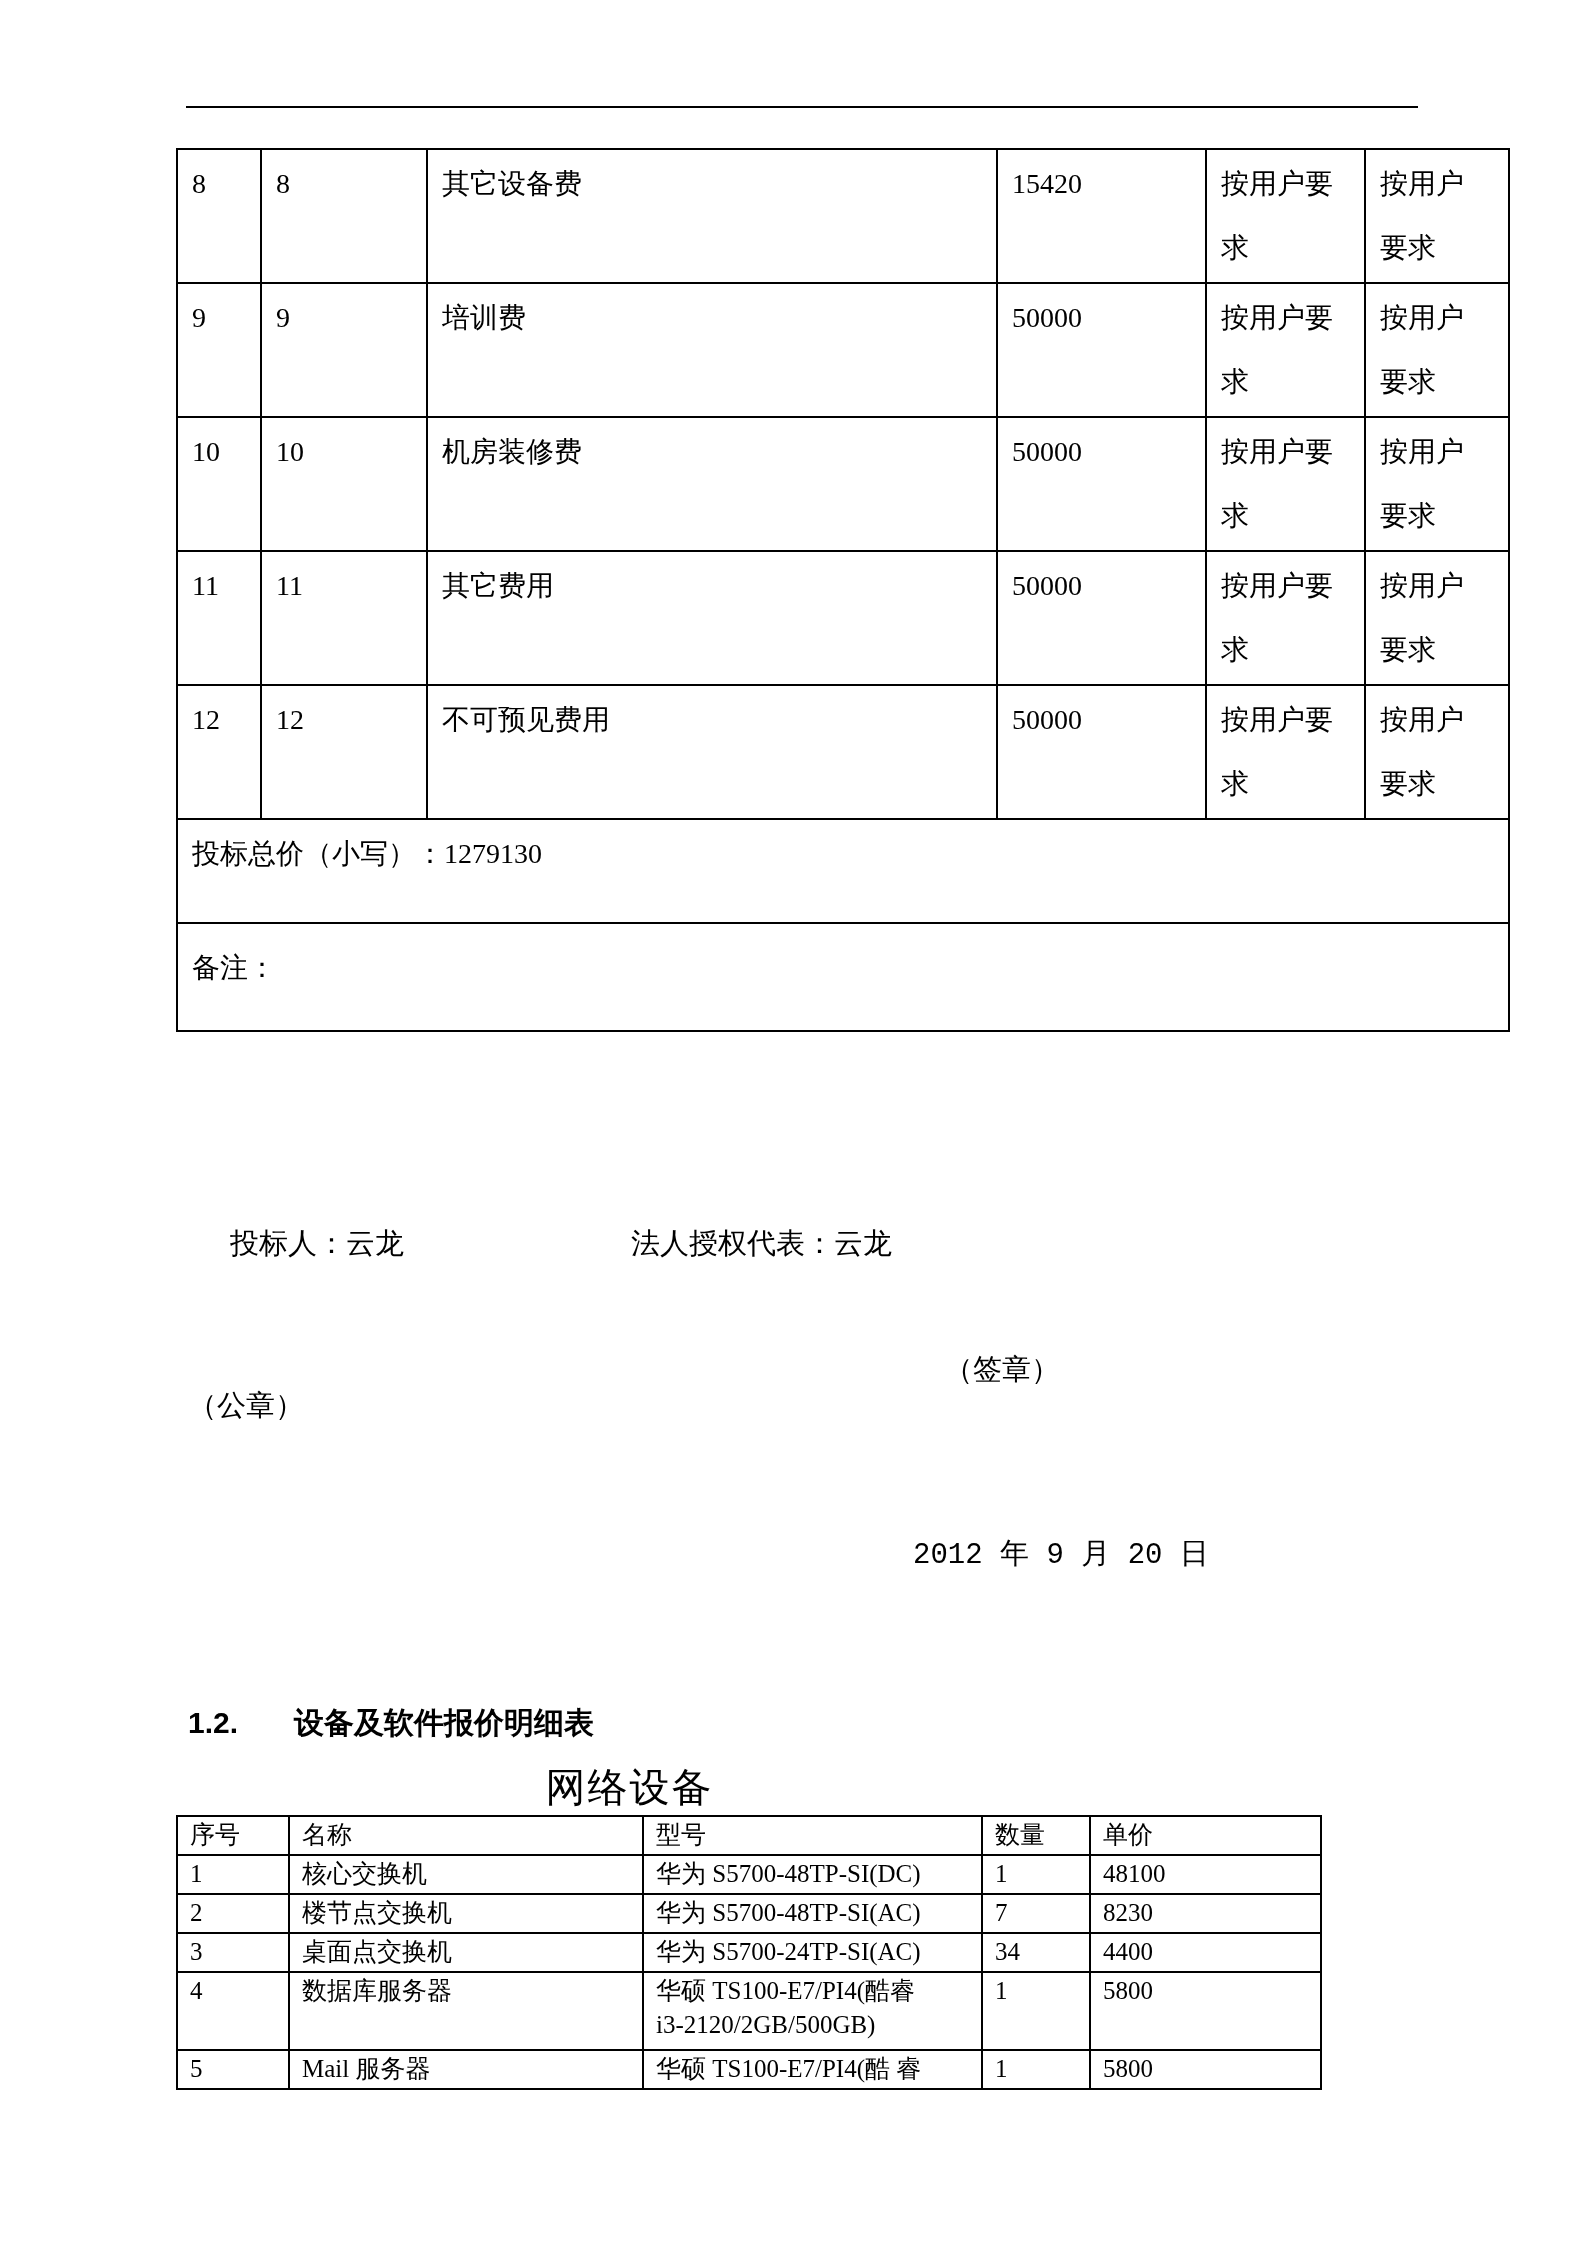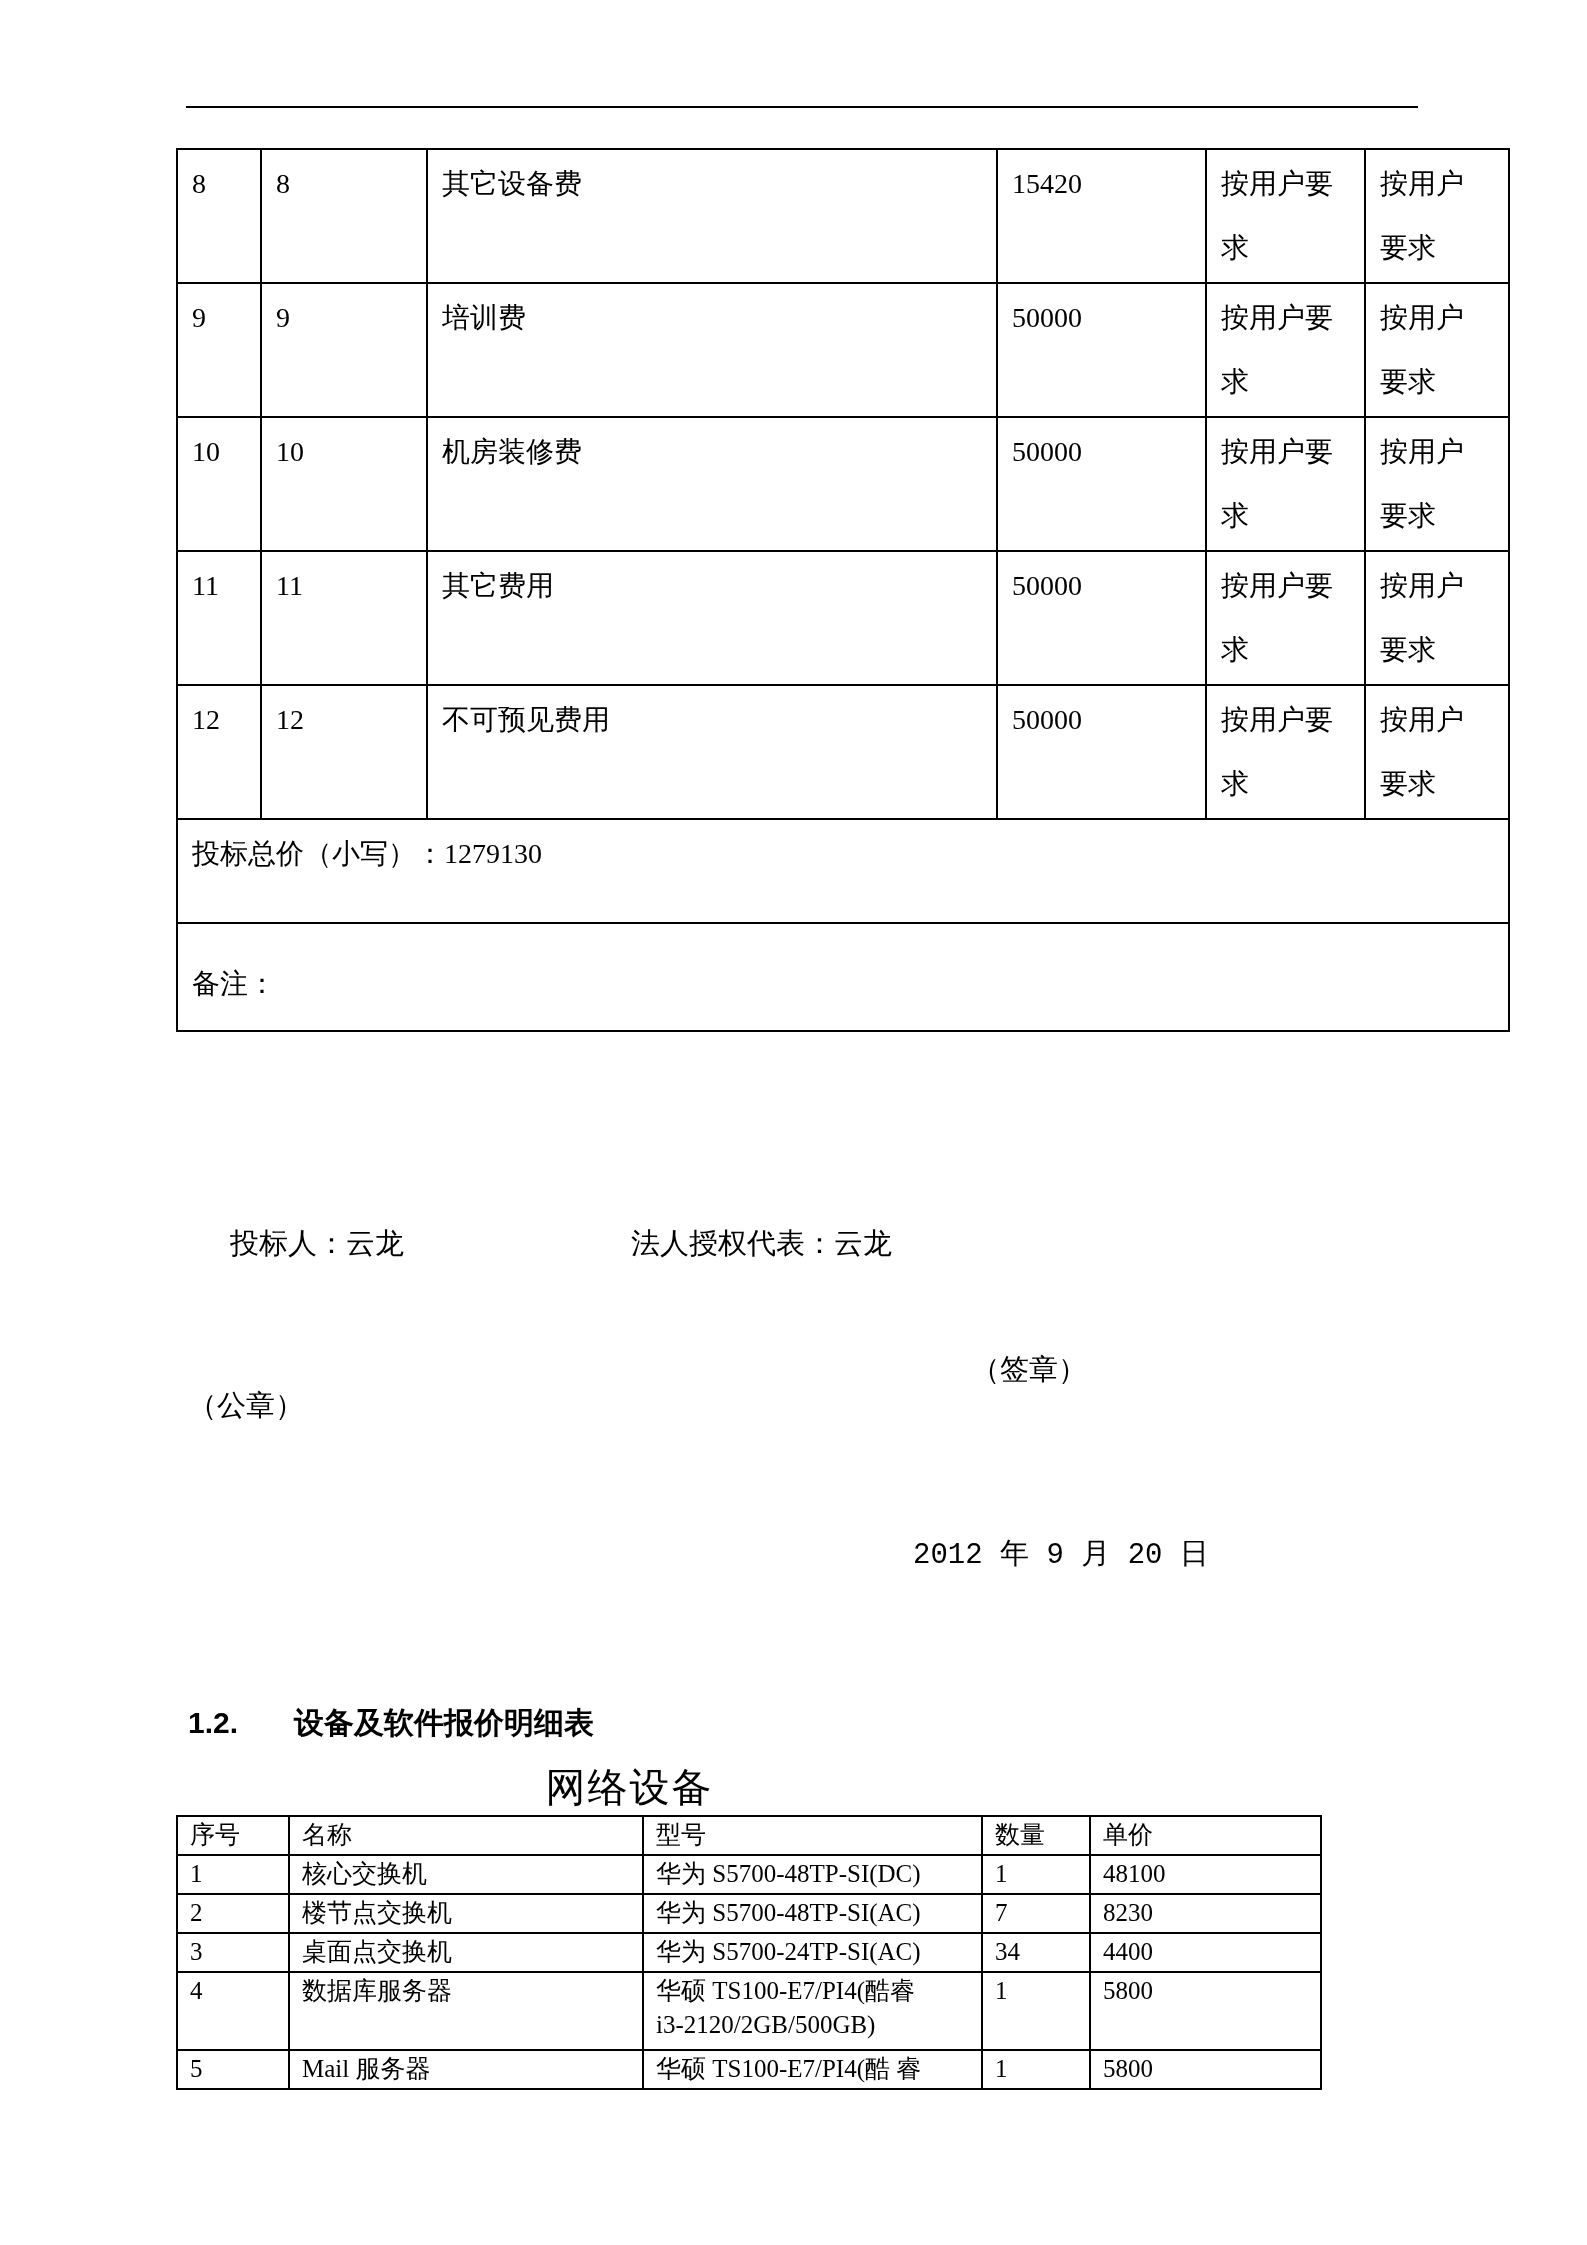--- a/index.html
+++ b/index.html
@@ -37,27 +37,27 @@
   
   .price-table { left: 176px; top: 148px; width: 1332px; font-size: 28px; }
   .price-table td {
     line-height: 64px;
     padding: 2px 10px 2px 14px;
     white-space: pre-line;
   }
   .price-table tr.data-row { height: 130px; }
   .price-table tr.total-row { height: 104px; }
   .price-table tr.notes-row { height: 108px; }
-  .price-table tr.notes-row td { padding-top: 28px; }
+  .price-table tr.notes-row td { padding-top: 12px; }
   
   .free-text { position: absolute; font-size: 29px; line-height: 34px; white-space: nowrap; }
   .bidder-line { left: 188px; top: 1226px; margin-left: 42px; }
   .bidder-line .agent { margin-left: 227px; }
   .seal-left { left: 188px; top: 1388px; }
-  .seal-right { left: 971px; top: 1352px; }
+  .seal-right { left: 944px; top: 1352px; }
   .date-line { left: 913px; top: 1539px; font-family: Liberation Mono, monospace; }
   .section-heading {
     position: absolute;
     left: 188px;
     top: 1703px;
     font-size: 30px;
     font-weight: bold;
     font-family: "Liberation Sans", "DejaVu Sans", sans-serif;
     white-space: nowrap;
   }

